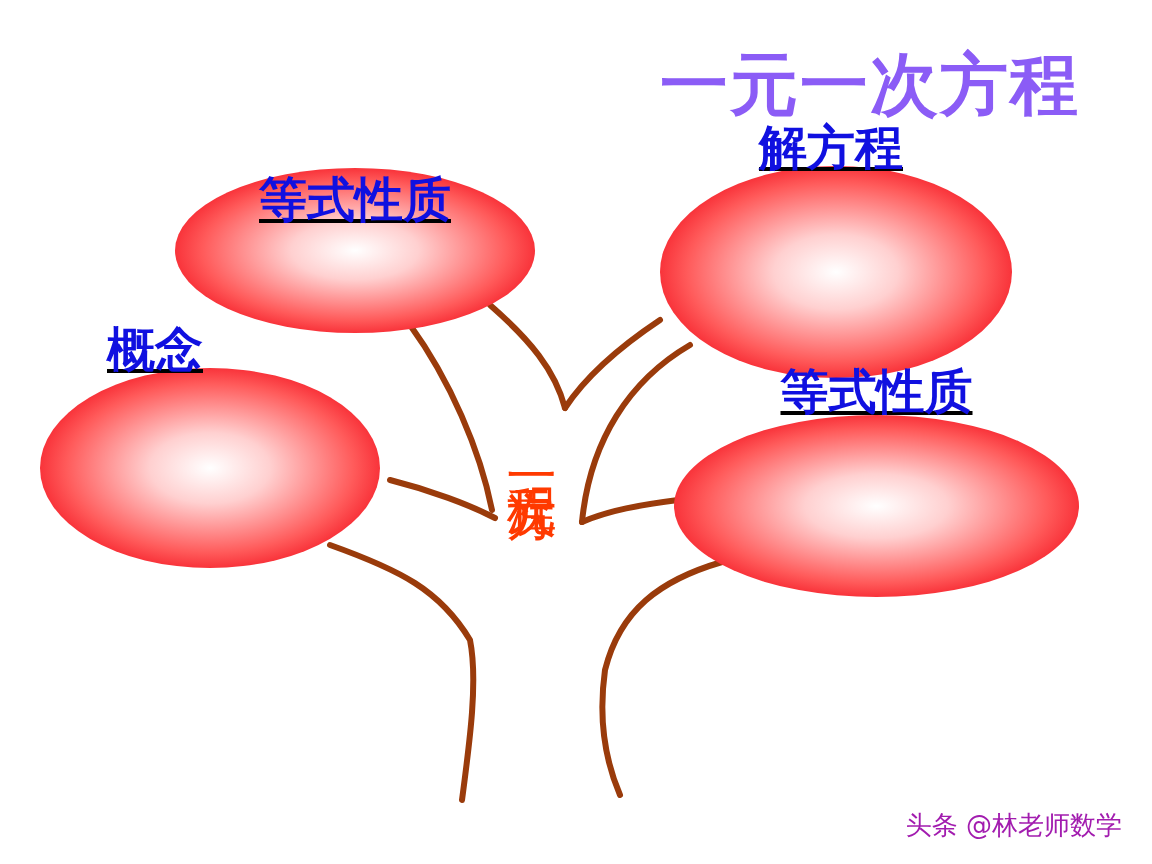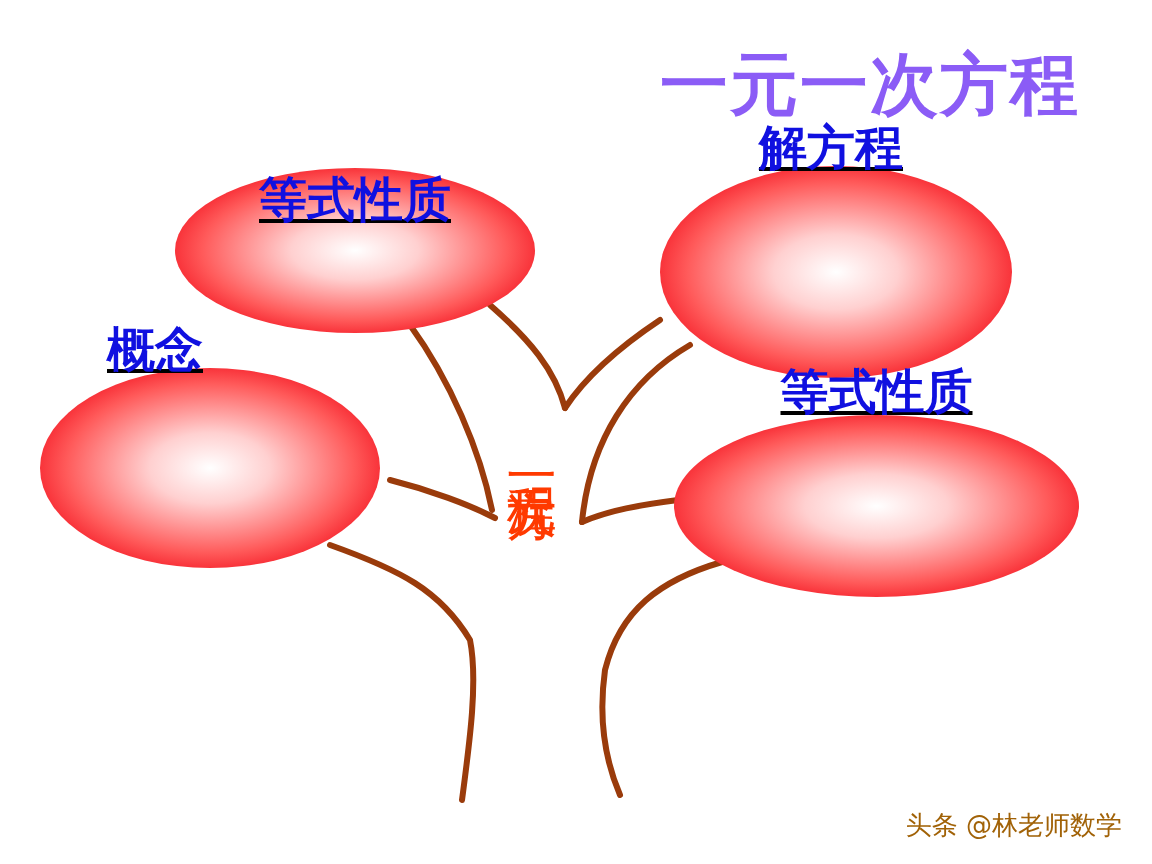--- a/index.html
+++ b/index.html
@@ -3,21 +3,21 @@
 <meta charset="utf-8">
 <style>
   html,body{margin:0;padding:0;}
   body{width:1152px;height:864px;background:#ffffff;position:relative;overflow:hidden;font-family:"DejaVu Sans",sans-serif;}
   .title{position:absolute;left:0;top:40px;width:1080px;text-align:right;font-size:68px;font-weight:bold;color:#8b5cf6;letter-spacing:2px;}
   svg.tree{position:absolute;left:0;top:0;}
   .node{position:absolute;border-radius:50%;display:flex;align-items:flex-start;justify-content:center;
         background:radial-gradient(ellipse at center,#ffffff 0%,#ffd0d0 25%,#ff5a5a 60%,#f00010 85%,#e00010 100%);text-decoration:underline;}
   .node span{color:#1010e0;font-weight:bold;font-size:48px;}
   .trunk-label{position:absolute;left:513px;top:450px;width:50px;color:#ff3a00;font-size:50px;line-height:62px;text-align:center;writing-mode:vertical-rl;}
-  .footer{position:absolute;right:30px;top:808px;font-size:26px;color:#a16207;}
+  .footer{position:absolute;right:30px;top:808px;font-size:26px;color:#a21caf;}
 </style>
 </head>
 <body>
 
 <div class="title">一元一次方程</div>
 
 <svg class="tree" width="1152" height="864">
   <g fill="none" stroke="#9a3b0b" stroke-width="6" stroke-linecap="round">
     <path d="M330 545 C400 570 440 590 470 640 C478 680 470 740 462 800"></path>
     <path d="M390 480 C430 490 470 505 495 518"></path>

